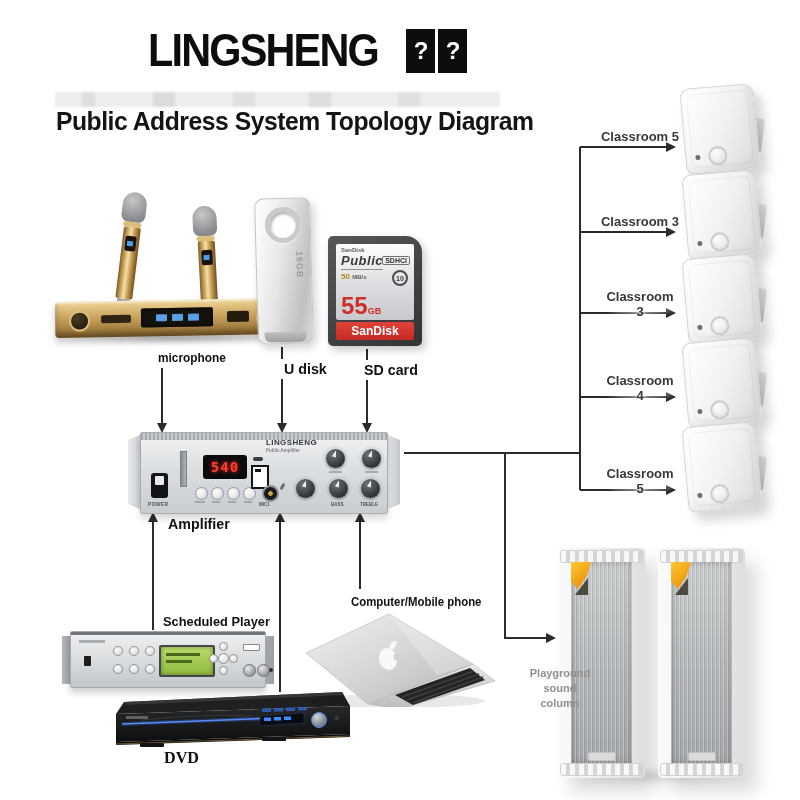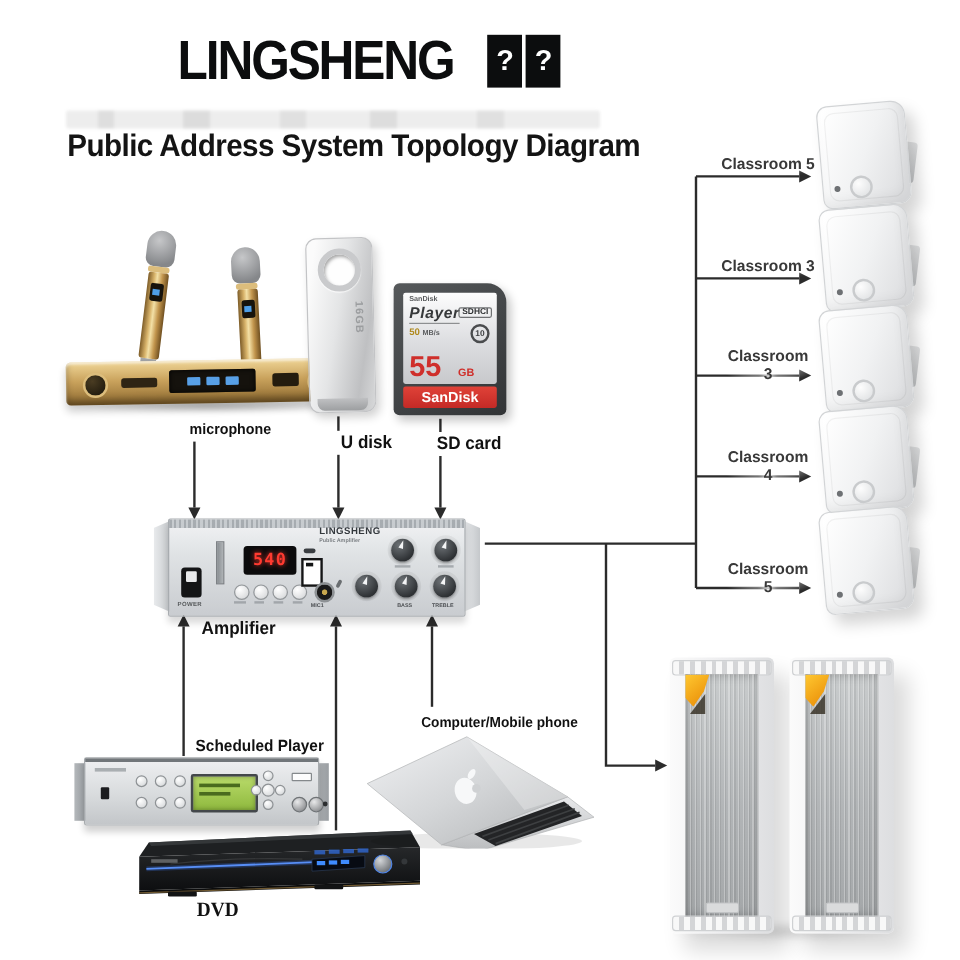--- a/index.html
+++ b/index.html
@@ -76,21 +76,21 @@
   .sd-ultra{position:absolute;left:5px;top:9px;font-size:13px;font-weight:700;font-style:italic;color:#37393b;
       border-bottom:1px solid #8d8f91;padding-bottom:1px;letter-spacing:.5px;}
   .sd-speed{position:absolute;left:5px;top:28px;font-size:8px;font-weight:800;color:#b08a1e;}
   .sd-speed i{font-style:normal;font-size:6px;color:#5a5c5e;font-weight:700;}
   .sd-std{position:absolute;right:4px;top:12px;font-size:7px;font-weight:800;color:#2f3133;
       border:1px solid #6f7173;border-radius:2px;padding:0 2px;}
   .sd-std i{font-style:normal;font-weight:800;}
   .sd-class{position:absolute;right:6px;top:26px;width:12px;height:12px;border:2px solid #4a4c4e;border-radius:50%;
       font-size:7px;font-weight:800;color:#3c3e40;display:flex;align-items:center;justify-content:center;}
   .sd-size{position:absolute;left:5px;bottom:2px;color:#cf2f2b;font-weight:800;font-size:24px;line-height:1;}
-  .sd-size i{font-style:normal;font-size:9px;font-weight:800;margin-left:14px;}
+  .sd-size i{font-style:normal;font-size:9px;font-weight:800;}
   .sd-banner{position:absolute;left:8px;right:8px;bottom:6px;height:18px;border-radius:2px;
       background:linear-gradient(180deg,#e04238,#c42a26);display:flex;align-items:center;justify-content:center;
       color:#fff;font-weight:800;font-size:12px;}
   
   .amp{position:absolute;left:128px;top:432px;width:272px;height:82px;z-index:2;}
   .amp-flange{position:absolute;top:2px;bottom:4px;width:14px;background:linear-gradient(90deg,#e9ebed,#c5c8cb);}
   .amp-flange.l{left:0;clip-path:polygon(0 8%,100% 0,100% 100%,0 92%);}
   .amp-flange.r{right:0;clip-path:polygon(0 0,100% 8%,100% 92%,0 100%);}
   .amp-body{position:absolute;left:12px;right:12px;top:0;bottom:0;border:1px solid #a8acb0;border-radius:2px;
       background:linear-gradient(180deg,#f2f3f5 0%,#e0e3e5 35%,#c9ccd0 100%);
@@ -260,21 +260,21 @@
     <div class="ud-hole"></div>
     <div class="ud-text">16GB</div>
     <div class="ud-cap"></div>
   </div>
   <div class="lbl" style="left:284px;top:360px;font-size:15px;">U disk</div>
 
   <div class="sdcard">
     <div class="sd-body">
       <div class="sd-label">
         <div class="sd-brandtop">SanDisk</div>
-        <div class="sd-ultra">Player</div>
+        <div class="sd-ultra">Public</div>
         <div class="sd-speed"><span>50</span> <i>MB/s</i></div>
         <div class="sd-std"><span>SDHC</span><i>I</i></div>
         <div class="sd-class">10</div>
         <div class="sd-size"><span>55</span><i>GB</i></div>
       </div>
       <div class="sd-banner">SanDisk</div>
     </div>
   </div>
   <div class="lbl" style="left:364px;top:361px;font-size:15px;">SD card</div>
 
@@ -478,14 +478,19 @@
   </div>
   <div class="column" style="left:658px;top:548px;">
     <div class="col-frame"></div>
     <div class="col-cap top"></div>
     <div class="col-grille"></div>
     <div class="col-fold"></div>
     <div class="col-badge"></div>
     <div class="col-plate"></div>
     <div class="col-cap bot"></div>
   </div>
+  <div class="pg-lbl">
+    <span class="cls-line">Playground</span>
+    <span class="cls-line">sound</span>
+    <span class="cls-line">column</span>
+  </div>
 
 </div>
 
 </body></html>

